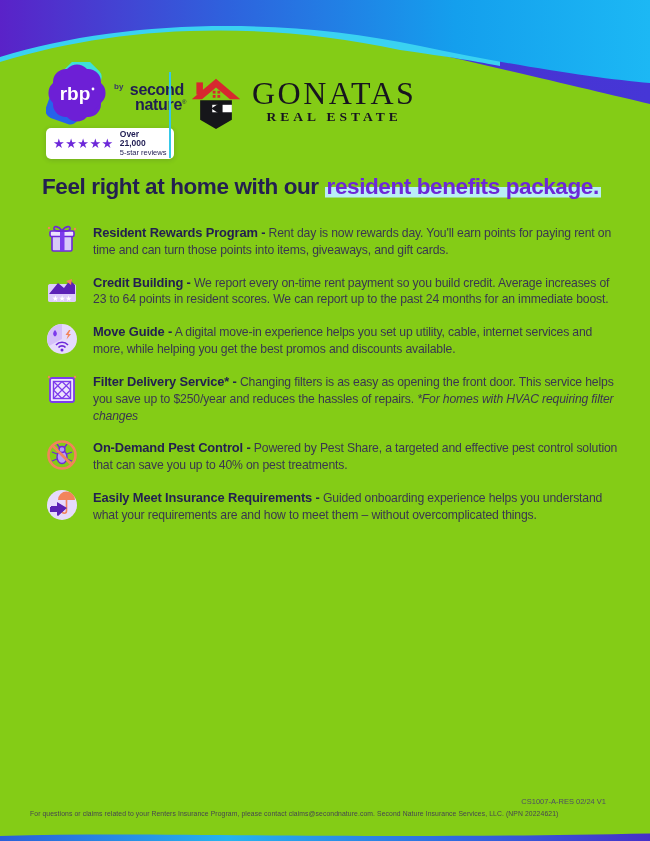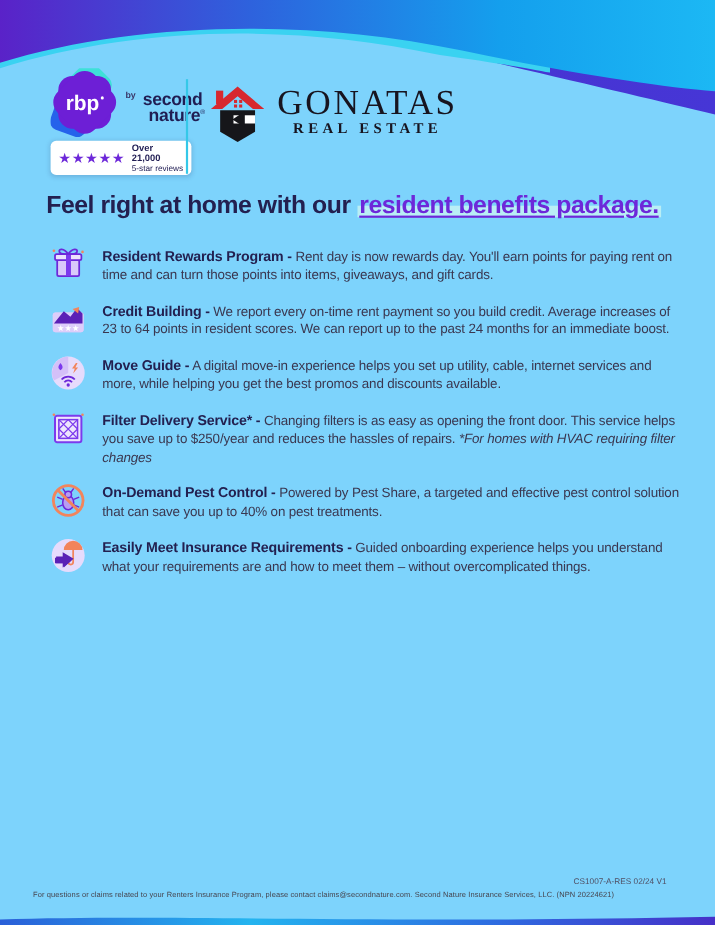--- a/index.html
+++ b/index.html
@@ -1,16 +1,16 @@
 <!DOCTYPE html>
 <html><head>
 <meta charset="utf-8">
 <style>
   html,body{margin:0;padding:0;background:#e8e8e8;}
-  .page{position:relative;width:650px;height:841px;background:#7dd3fc;overflow:hidden;
+  .page{position:relative;width:650px;height:841px;background:#84cc16;overflow:hidden;
         font-family:"Liberation Sans","DejaVu Sans",sans-serif;margin:0 auto;}
   .hero{position:absolute;top:0;left:0;width:650px;height:132px;}
   .bottom-bar{position:absolute;bottom:0;left:0;width:650px;height:10px;}
 
   
   .rbp-badge{position:absolute;left:46px;top:62px;width:64px;height:64px;}
   .rbp-text{position:absolute;left:114px;top:80px;line-height:14px;color:#201d53;}
   .rbp-text .by{font-size:8px;font-weight:700;color:#3a3768;vertical-align:6px;margin-right:2px;}
   .rbp-text .w1,.rbp-text .w2{font-size:16px;font-weight:800;letter-spacing:-0.3px;display:inline;}
   .rbp-text .row2{margin-left:21px;margin-top:-2px;}
@@ -28,21 +28,21 @@
   .gonatas-name{font-family:"Liberation Serif","DejaVu Serif",serif;font-weight:400;font-size:32px;
                 letter-spacing:2.5px;line-height:28px;}
   .gonatas-sub{font-family:"Liberation Serif","DejaVu Serif",serif;font-weight:700;font-size:13.5px;
                letter-spacing:4px;text-align:center;margin-top:2px;}
 
   
   .headline{position:absolute;left:42px;top:174px;width:580px;margin:0;font-size:22.5px;
             letter-spacing:-0.4px;font-weight:600;color:#232050;white-space:nowrap;}
   .headline .hl{font-weight:800;color:#6d28d9;
      background-image:linear-gradient(#b9eef5,#b9eef5);background-repeat:no-repeat;
-     background-size:100% 42%;background-position:0 88%;padding:0 2px;text-decoration:underline;}
+     background-size:100% 42%;background-position:0 88%;padding:0 2px;}
 
   
   .benefits{position:absolute;left:44px;top:222px;width:578px;}
   .benefit{display:flex;gap:13px;align-items:flex-start;margin-bottom:13px;}
   .bicon{flex:0 0 36px;height:36px;}
   .btext{margin:0;font-size:12.2px;line-height:1.38;letter-spacing:-0.15px;color:#3a3750;
          max-width:527px;padding-top:2px;}
   .btext b{color:#232050;font-weight:700;font-size:12.9px;}
   .btext .note{font-style:italic;}
 

